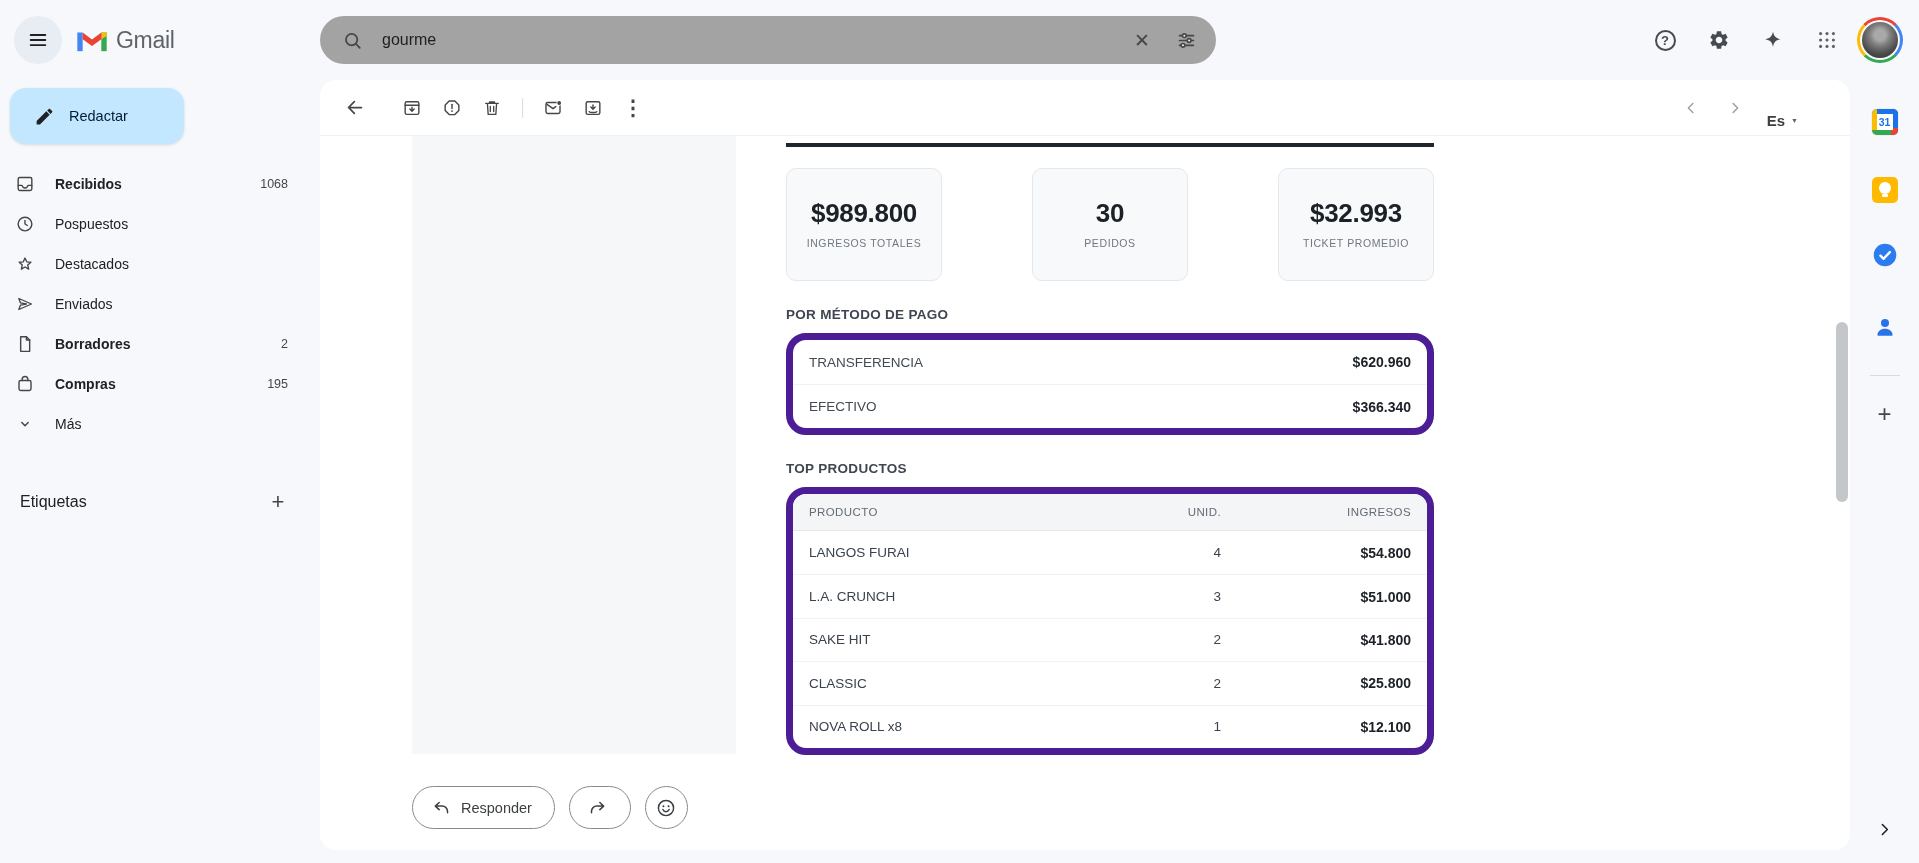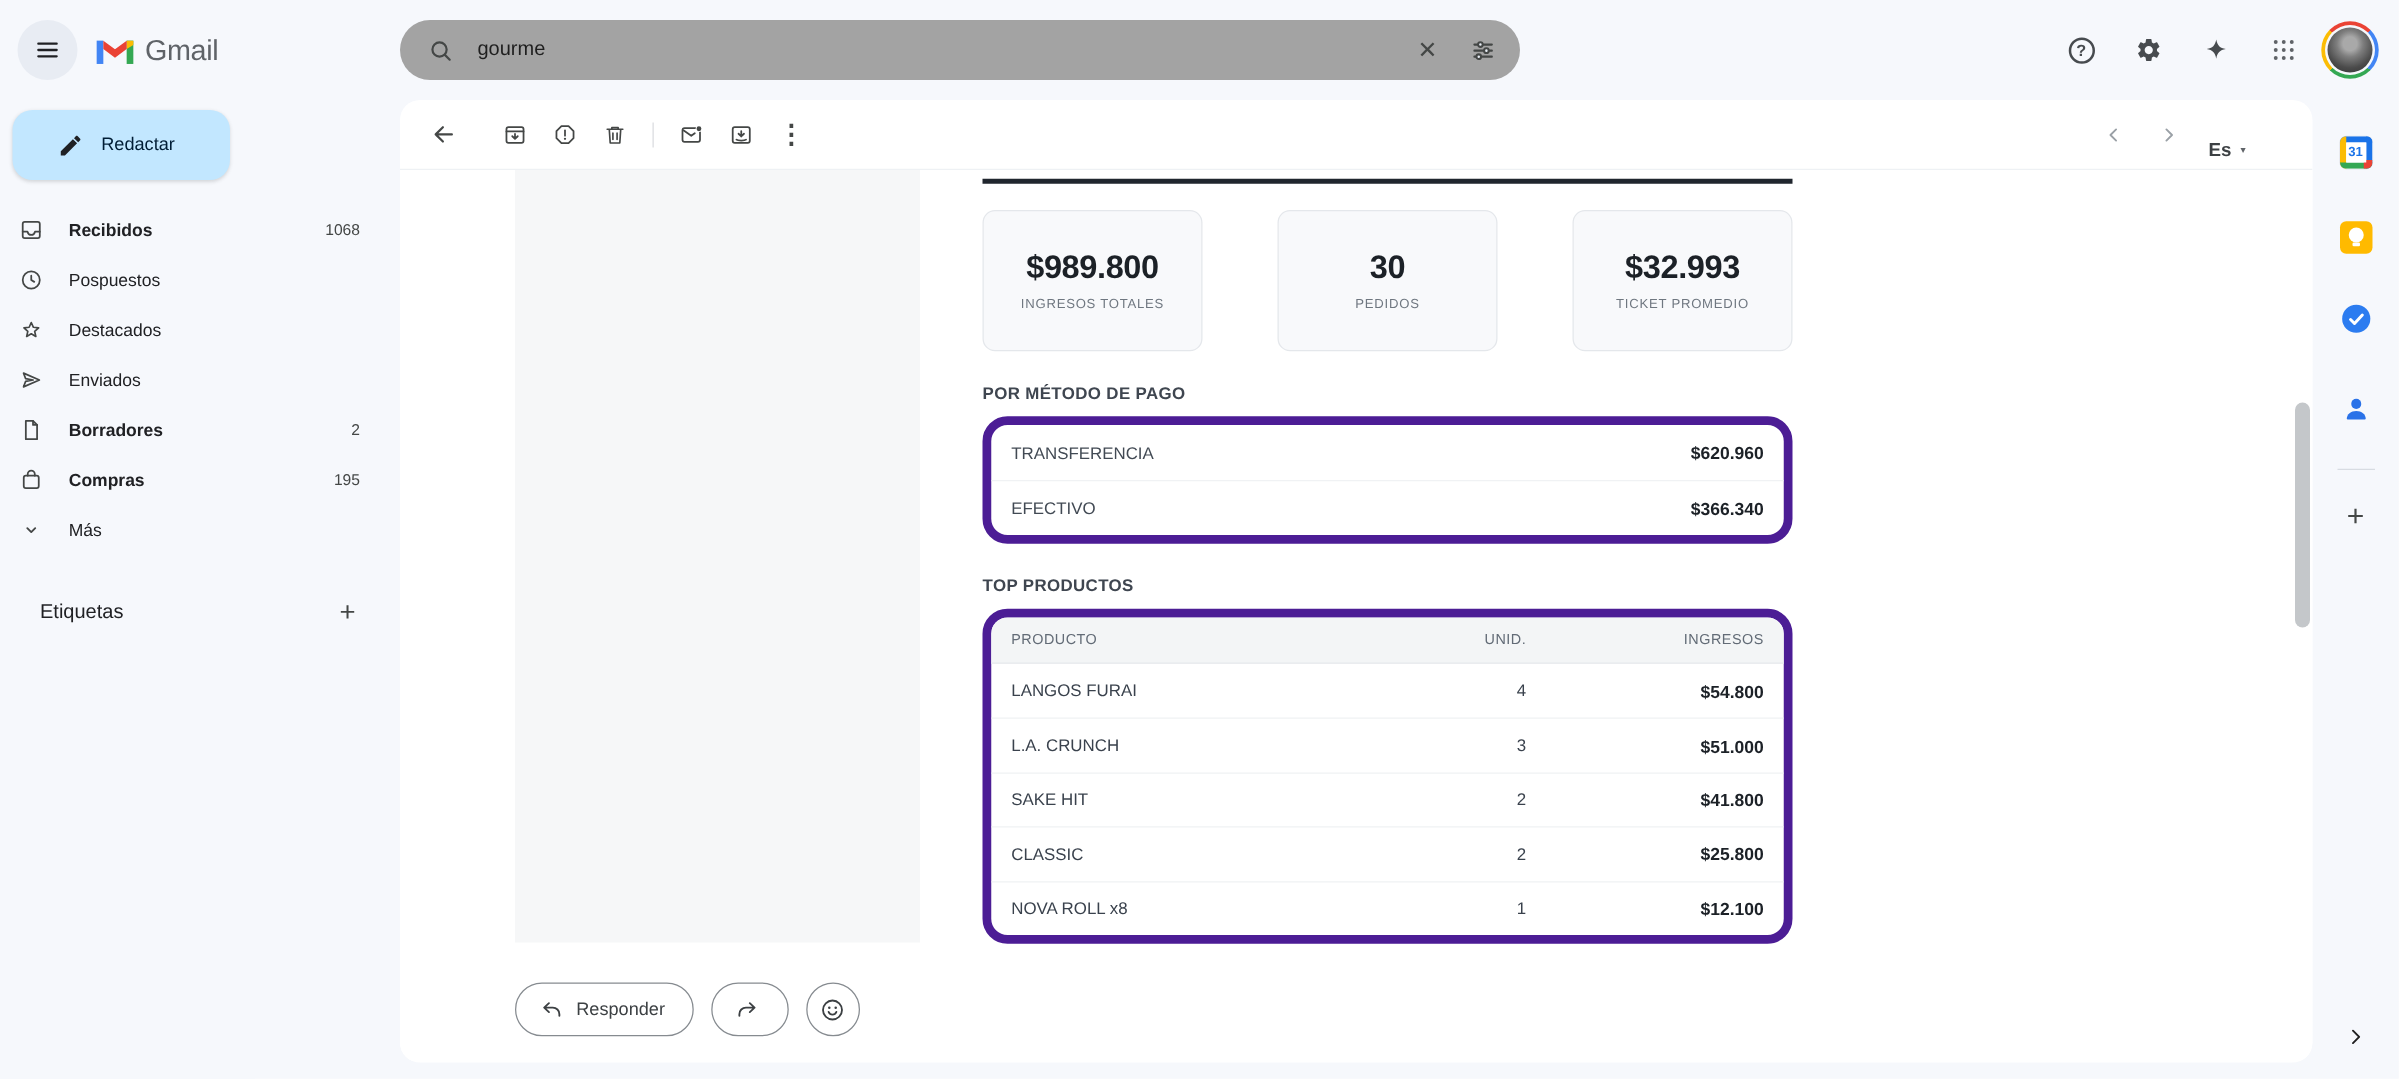--- a/index.html
+++ b/index.html
@@ -22,29 +22,29 @@
   .help-circle { width:21px; height:21px; border:2px solid #474b4f; border-radius:50%; display:flex; align-items:center; justify-content:center; font-size:13px; font-weight:bold; color:#474b4f; }
   .avatar-ring { width:46px; height:46px; border-radius:50%; background:conic-gradient(from -45deg,#ea4335 0 25%,#4285f4 0 50%,#34a853 0 75%,#fbbc04 0 100%); display:grid; place-items:center; cursor:pointer; }
   .avatar-gap { width:40px; height:40px; border-radius:50%; background:#f6f8fc; display:grid; place-items:center; }
   .avatar-photo { width:36px; height:36px; border-radius:50%; background:radial-gradient(circle at 50% 36%,#a9a9a9 0 19%,#7e7e7e 36%,#4b4b4b 66%,#2e2e2e 100%); }
 
   
   .content-row { display:flex; height:783px; }
 
   
   .sidebar { width:320px; flex:none; padding-top:8px; }
-  .compose-btn { margin-left:10px; width:174px; height:56px; background:#c2e7ff; border:none; border-radius:16px; display:flex; align-items:center; gap:14px; padding-left:36px; cursor:pointer; box-shadow:0 1px 3px rgba(60,64,67,.18); }
+  .compose-btn { margin-left:10px; width:174px; height:56px; background:#c2e7ff; border:none; border-radius:16px; display:flex; align-items:center; gap:14px; padding-left:24px; cursor:pointer; box-shadow:0 1px 3px rgba(60,64,67,.18); }
   .compose-btn span { font-size:14.5px; font-weight:500; color:#001d35; }
   .nav { margin-top:22px; }
   .nav-item { height:36px; margin-bottom:4px; display:flex; align-items:center; padding-left:15px; border-radius:0 18px 18px 0; cursor:pointer; }
   .nav-item svg { flex:none; }
   .nav-label { margin-left:20px; font-size:14px; color:#202124; }
   .nav-item.bold .nav-label { font-weight:700; }
   .nav-count { margin-left:auto; padding-right:32px; font-size:12.5px; color:#444746; }
-  .labels-row { margin-top:32px; display:flex; align-items:center; justify-content:space-between; padding:0 26px 0 32px;gap:27px; }
+  .labels-row { margin-top:44px; display:flex; align-items:center; justify-content:space-between; padding:0 26px 0 20px;gap:27px; }
   .labels-title { font-size:16px; color:#202124; }
   .plus-btn { width:32px; height:32px; font-size:22px; font-weight:300; color:#444746; }
 
   
   .mail-pane { flex:1; background:#ffffff; border-radius:16px; height:770px; position:relative; overflow:hidden; }
   .mail-toolbar { height:56px; display:flex; align-items:center; padding:0 44px 0 14px; border-bottom:1px solid #eef1f4; }
   .mail-toolbar .icon-btn { width:40px; height:40px; }
   .tb-gap { width:18px; }
   .tb-divider { width:1px; height:20px; background:#dadce0; margin:0 10px; }
   .tb-right { margin-left:auto; display:flex; align-items:center; gap:4px; }
@@ -52,21 +52,21 @@
   .lang-label { font-size:15px; font-weight:700; color:#3c4043; }
   .caret { font-size:7px; color:#5f6368; }
 
   .mail-body { position:relative; height:713px; background:#ffffff; }
   .email-gray-block { position:absolute; left:92px; top:0; width:324px; height:618px; background:#f6f7f8; }
 
   
   .report { position:absolute; left:466px; top:0; width:648px; }
   .report-topline { margin-top:7px; height:4px; background:#20262e; }
   .stats-row { margin-top:21px; display:flex; justify-content:space-between; }
-  .stat-card { width:176px; height:113px; background:#f8f9fb; border:1px solid #e4e7eb; border-radius:10px; display:flex; flex-direction:column; align-items:center; justify-content:center; padding:0 14px; }
+  .stat-card { width:156px; height:113px; background:#f8f9fb; border:1px solid #e4e7eb; border-radius:10px; display:flex; flex-direction:column; align-items:center; justify-content:center; padding:0 14px; }
   .stat-value { font-size:26px; font-weight:700; color:#1c2127; letter-spacing:-0.3px; }
   .stat-label { margin-top:6px; font-size:10.5px; color:#6f7780; letter-spacing:0.6px; text-align:center; line-height:1.55; }
   .section-title { margin-top:26px; font-size:13.5px; font-weight:700; color:#3f4650; letter-spacing:0.3px; }
   .round-box { margin-top:11px; border:7px solid #4c1d95; border-radius:20px; overflow:hidden; background:#fff; }
   .pay-row { height:44px; display:flex; align-items:center; justify-content:space-between; padding:0 16px; }
   .pay-row + .pay-row { border-top:1px solid #f0f2f4; }
   .pay-label { font-size:13.5px; color:#424a54; }
   .pay-value { font-size:14px; font-weight:700; color:#1c2127; }
   .tbl-head { height:37px; background:#f3f5f6; display:flex; align-items:center; padding:0 16px; border-bottom:1px solid #e6e9ec; }
   .tbl-row { height:43.4px; display:flex; align-items:center; padding:0 16px; }

